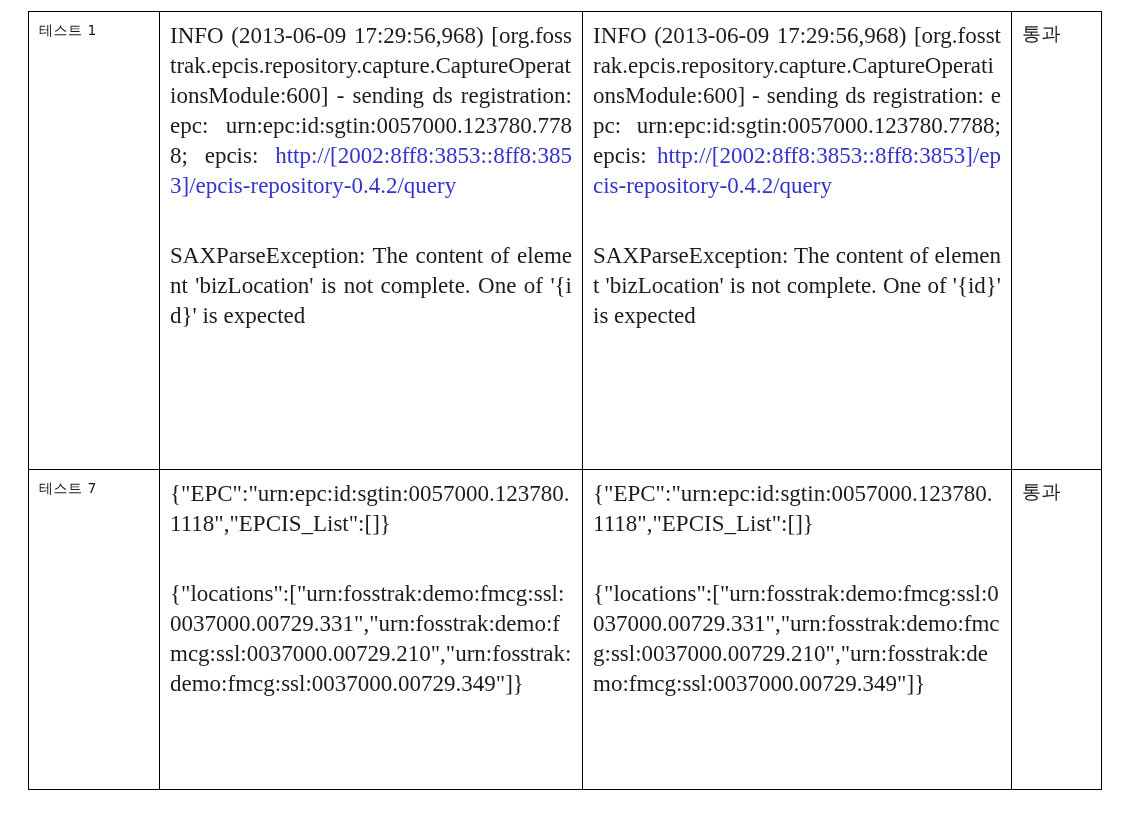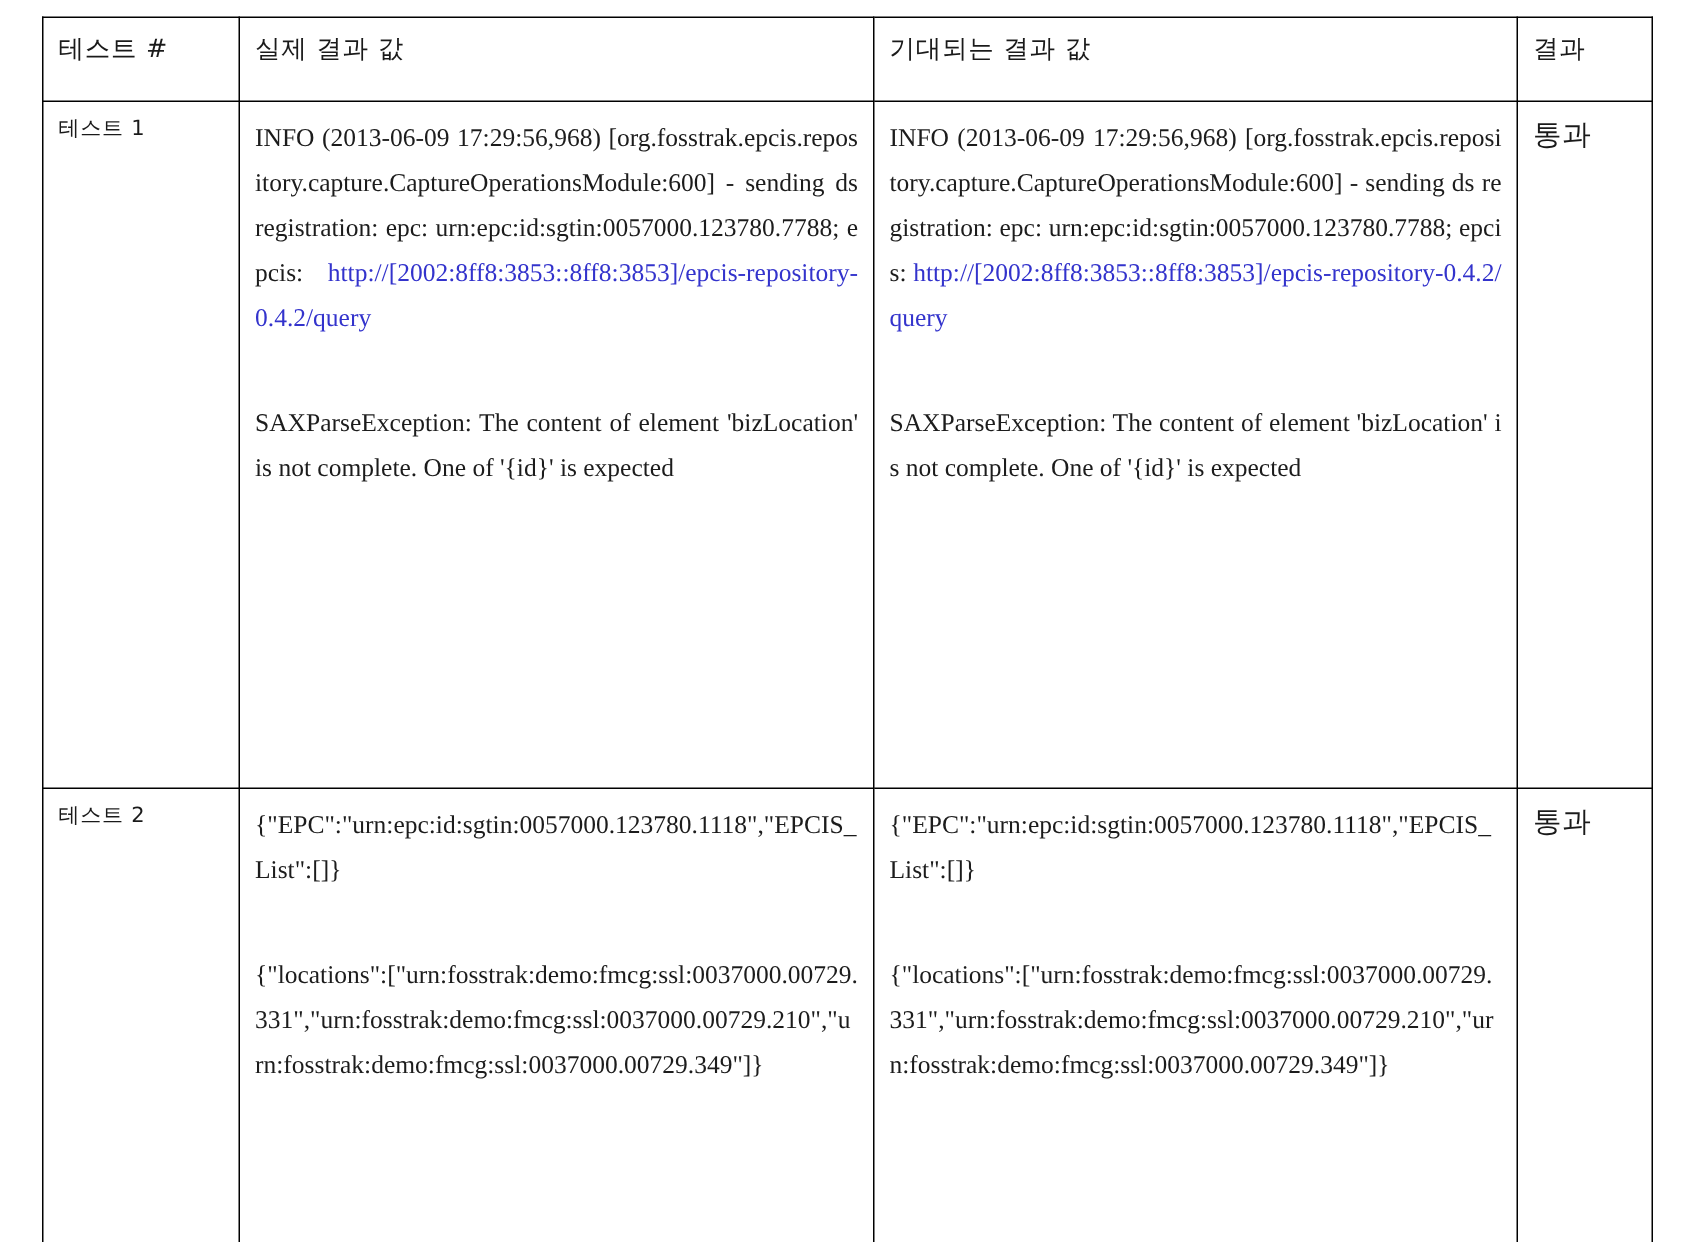--- a/index.html
+++ b/index.html
@@ -53,21 +53,21 @@
     letter-spacing: 0.5px;
     color: #1a1a1a;
     white-space: nowrap;
   }
   .hdr .korean { font-size: 17px; }
 
   .cell-num .korean { font-size: 14px; }
 
   .logblock {
     font-family: "Liberation Serif", "DejaVu Serif", serif;
-    font-size: 17px;
+    font-size: 23px;
     line-height: 30px;
     text-align: justify;
     text-justify: inter-word;
     word-break: break-all;
     color: #1c1c1c;
     margin: 0;
   }
   .logblock.nojustify {
     text-align: left;
   }
@@ -92,55 +92,41 @@
 
   <table class="result-table">
     <colgroup>
       <col class="c-num">
       <col class="c-act">
       <col class="c-exp">
       <col class="c-res">
     </colgroup>
     <tbody>
 
-      <tr class="hdr">
-        <td>
-          <span class="korean">테스트 #</span>
-        </td>
-        <td>
-          <span class="korean">실제 결과 값</span>
-        </td>
-        <td>
-          <span class="korean">기대되는 결과 값</span>
-        </td>
-        <td class="cell-res">
-          <span class="korean">결과</span>
-        </td>
-      </tr>
 
       <tr class="row1">
         <td class="cell-num">
           <span class="korean">테스트 1</span>
         </td>
         <td>
           <p class="logblock"><span>INFO (2013-06-09 17:29:56,968) [org.fosstrak.epcis.repository.capture.CaptureOperationsModule:600] - sending ds registration: epc: urn:epc:id:sgtin:0057000.123780.7788; epcis: </span><a class="link" href="#">http://[2002:8ff8:3853::8ff8:3853]/epcis-repository-0.4.2/query</a></p>
           <p class="logblock">SAXParseException: The content of element 'bizLocation' is not complete. One of '{id}' is expected</p>
         </td>
         <td>
           <p class="logblock"><span>INFO (2013-06-09 17:29:56,968) [org.fosstrak.epcis.repository.capture.CaptureOperationsModule:600] - sending ds registration: epc: urn:epc:id:sgtin:0057000.123780.7788; epcis: </span><a class="link" href="#">http://[2002:8ff8:3853::8ff8:3853]/epcis-repository-0.4.2/query</a></p>
           <p class="logblock">SAXParseException: The content of element 'bizLocation' is not complete. One of '{id}' is expected</p>
         </td>
         <td class="cell-res">
           <span class="korean">통과</span>
         </td>
       </tr>
 
       <tr class="row2">
         <td class="cell-num">
-          <span class="korean">테스트 2</span>
+          <span class="korean">테스트 7</span>
         </td>
         <td>
           <p class="logblock nojustify">{"EPC":"urn:epc:id:sgtin:0057000.123780.1118","EPCIS_List":[]}</p>
           <p class="logblock nojustify">{"locations":["urn:fosstrak:demo:fmcg:ssl:0037000.00729.331","urn:fosstrak:demo:fmcg:ssl:0037000.00729.210","urn:fosstrak:demo:fmcg:ssl:0037000.00729.349"]}</p>
         </td>
         <td>
           <p class="logblock nojustify">{"EPC":"urn:epc:id:sgtin:0057000.123780.1118","EPCIS_List":[]}</p>
           <p class="logblock nojustify">{"locations":["urn:fosstrak:demo:fmcg:ssl:0037000.00729.331","urn:fosstrak:demo:fmcg:ssl:0037000.00729.210","urn:fosstrak:demo:fmcg:ssl:0037000.00729.349"]}</p>
         </td>
         <td class="cell-res">

